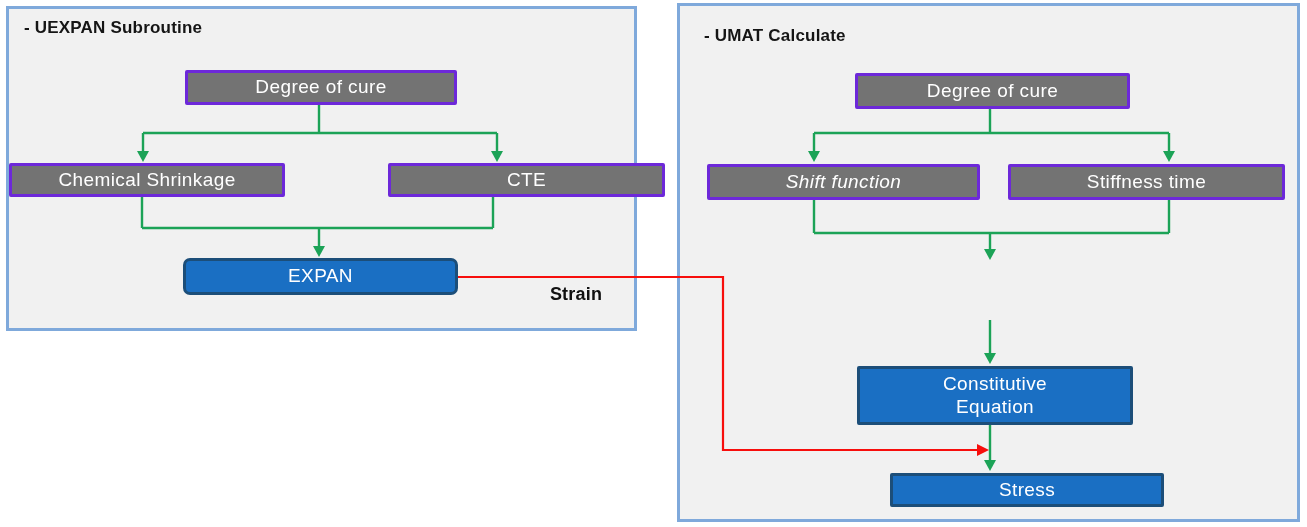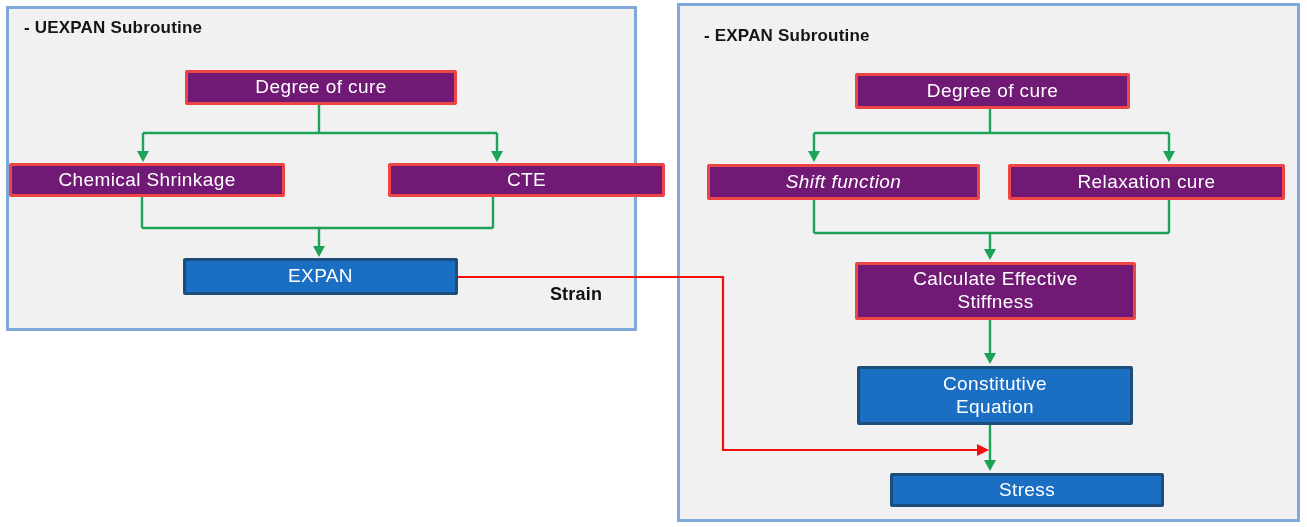--- a/index.html
+++ b/index.html
@@ -18,26 +18,26 @@
     letter-spacing:0.2px;white-space:nowrap;
   }
   .panel-title.left{left:24px;top:18px;}
   .panel-title.right{left:704px;top:26px;}
   .node{
     position:absolute;box-sizing:border-box;display:flex;
     align-items:center;justify-content:center;text-align:center;
     color:#ffffff;font-size:19px;letter-spacing:0.4px;line-height:1.2;
     white-space:pre-line;border-radius:2px;
   }
-  .node.orange{background:#701a75;border:3px solid #ef4444;text-align:center;}
+  .node.orange{background:#737373;border:3px solid #6d28d9;text-align:center;}
   .node.blue{background:#1a6fc3;border:3px solid #1c4e79;}
   .n-l-degree{left:185px;top:70px;width:272px;height:35px;}
   .n-chem{left:9px;top:163px;width:276px;height:34px;}
   .n-cte{left:350px;top:163px;width:277px;height:34px;margin-left:38px;}
-  .n-expan{left:183px;top:258px;width:275px;height:37px;}
+  .n-expan{left:183px;top:258px;width:275px;height:37px;border-radius:7px;}
   .n-r-degree{left:855px;top:73px;width:275px;height:36px;}
   .n-shift{left:707px;top:164px;width:273px;height:36px;font-style:italic;}
   .n-relax{left:1008px;top:164px;width:277px;height:36px;}
   .n-ces{left:855px;top:262px;width:281px;height:58px;}
   .n-ce{left:857px;top:366px;width:276px;height:59px;}
   .n-stress{left:858px;top:473px;width:274px;height:34px;margin-left:32px;}
   .strain-label{
     position:absolute;left:531px;top:284px;width:90px;text-align:center;
     font-weight:bold;color:#111111;font-size:18px;letter-spacing:0.2px;
   }
@@ -48,32 +48,30 @@
 </style>
 </head>
 <body>
 
 <div class="stage">
 
   <div class="panel left"></div>
   <div class="panel right"></div>
 
   <div class="panel-title left">- UEXPAN Subroutine</div>
-  <div class="panel-title right">- EXPAN Subroutine</div>
+  <div class="panel-title right">- UMAT Calculate</div>
 
   <div class="node orange n-l-degree">Degree of cure</div>
   <div class="node orange n-chem">Chemical Shrinkage</div>
   <div class="node orange n-cte">CTE</div>
   <div class="node blue n-expan">EXPAN</div>
 
   <div class="node orange n-r-degree">Degree of cure</div>
   <div class="node orange n-shift">Shift function</div>
-  <div class="node orange n-relax">Relaxation cure</div>
-  <div class="node orange n-ces">Calculate Effective
-Stiffness</div>
+  <div class="node orange n-relax">Stiffness time</div>
   <div class="node blue n-ce">Constitutive
 Equation</div>
   <div class="node blue n-stress">Stress</div>
 
   <div class="strain-label">Strain</div>
 
   <svg class="connectors" viewBox="0 0 1307 527" xmlns="http://www.w3.org/2000/svg">
     <g stroke="#1ca357" stroke-width="2.4" fill="none">
 
       <path d="M319 105 V133 M143 133 H497 M143 133 V152 M497 133 V152"></path>

